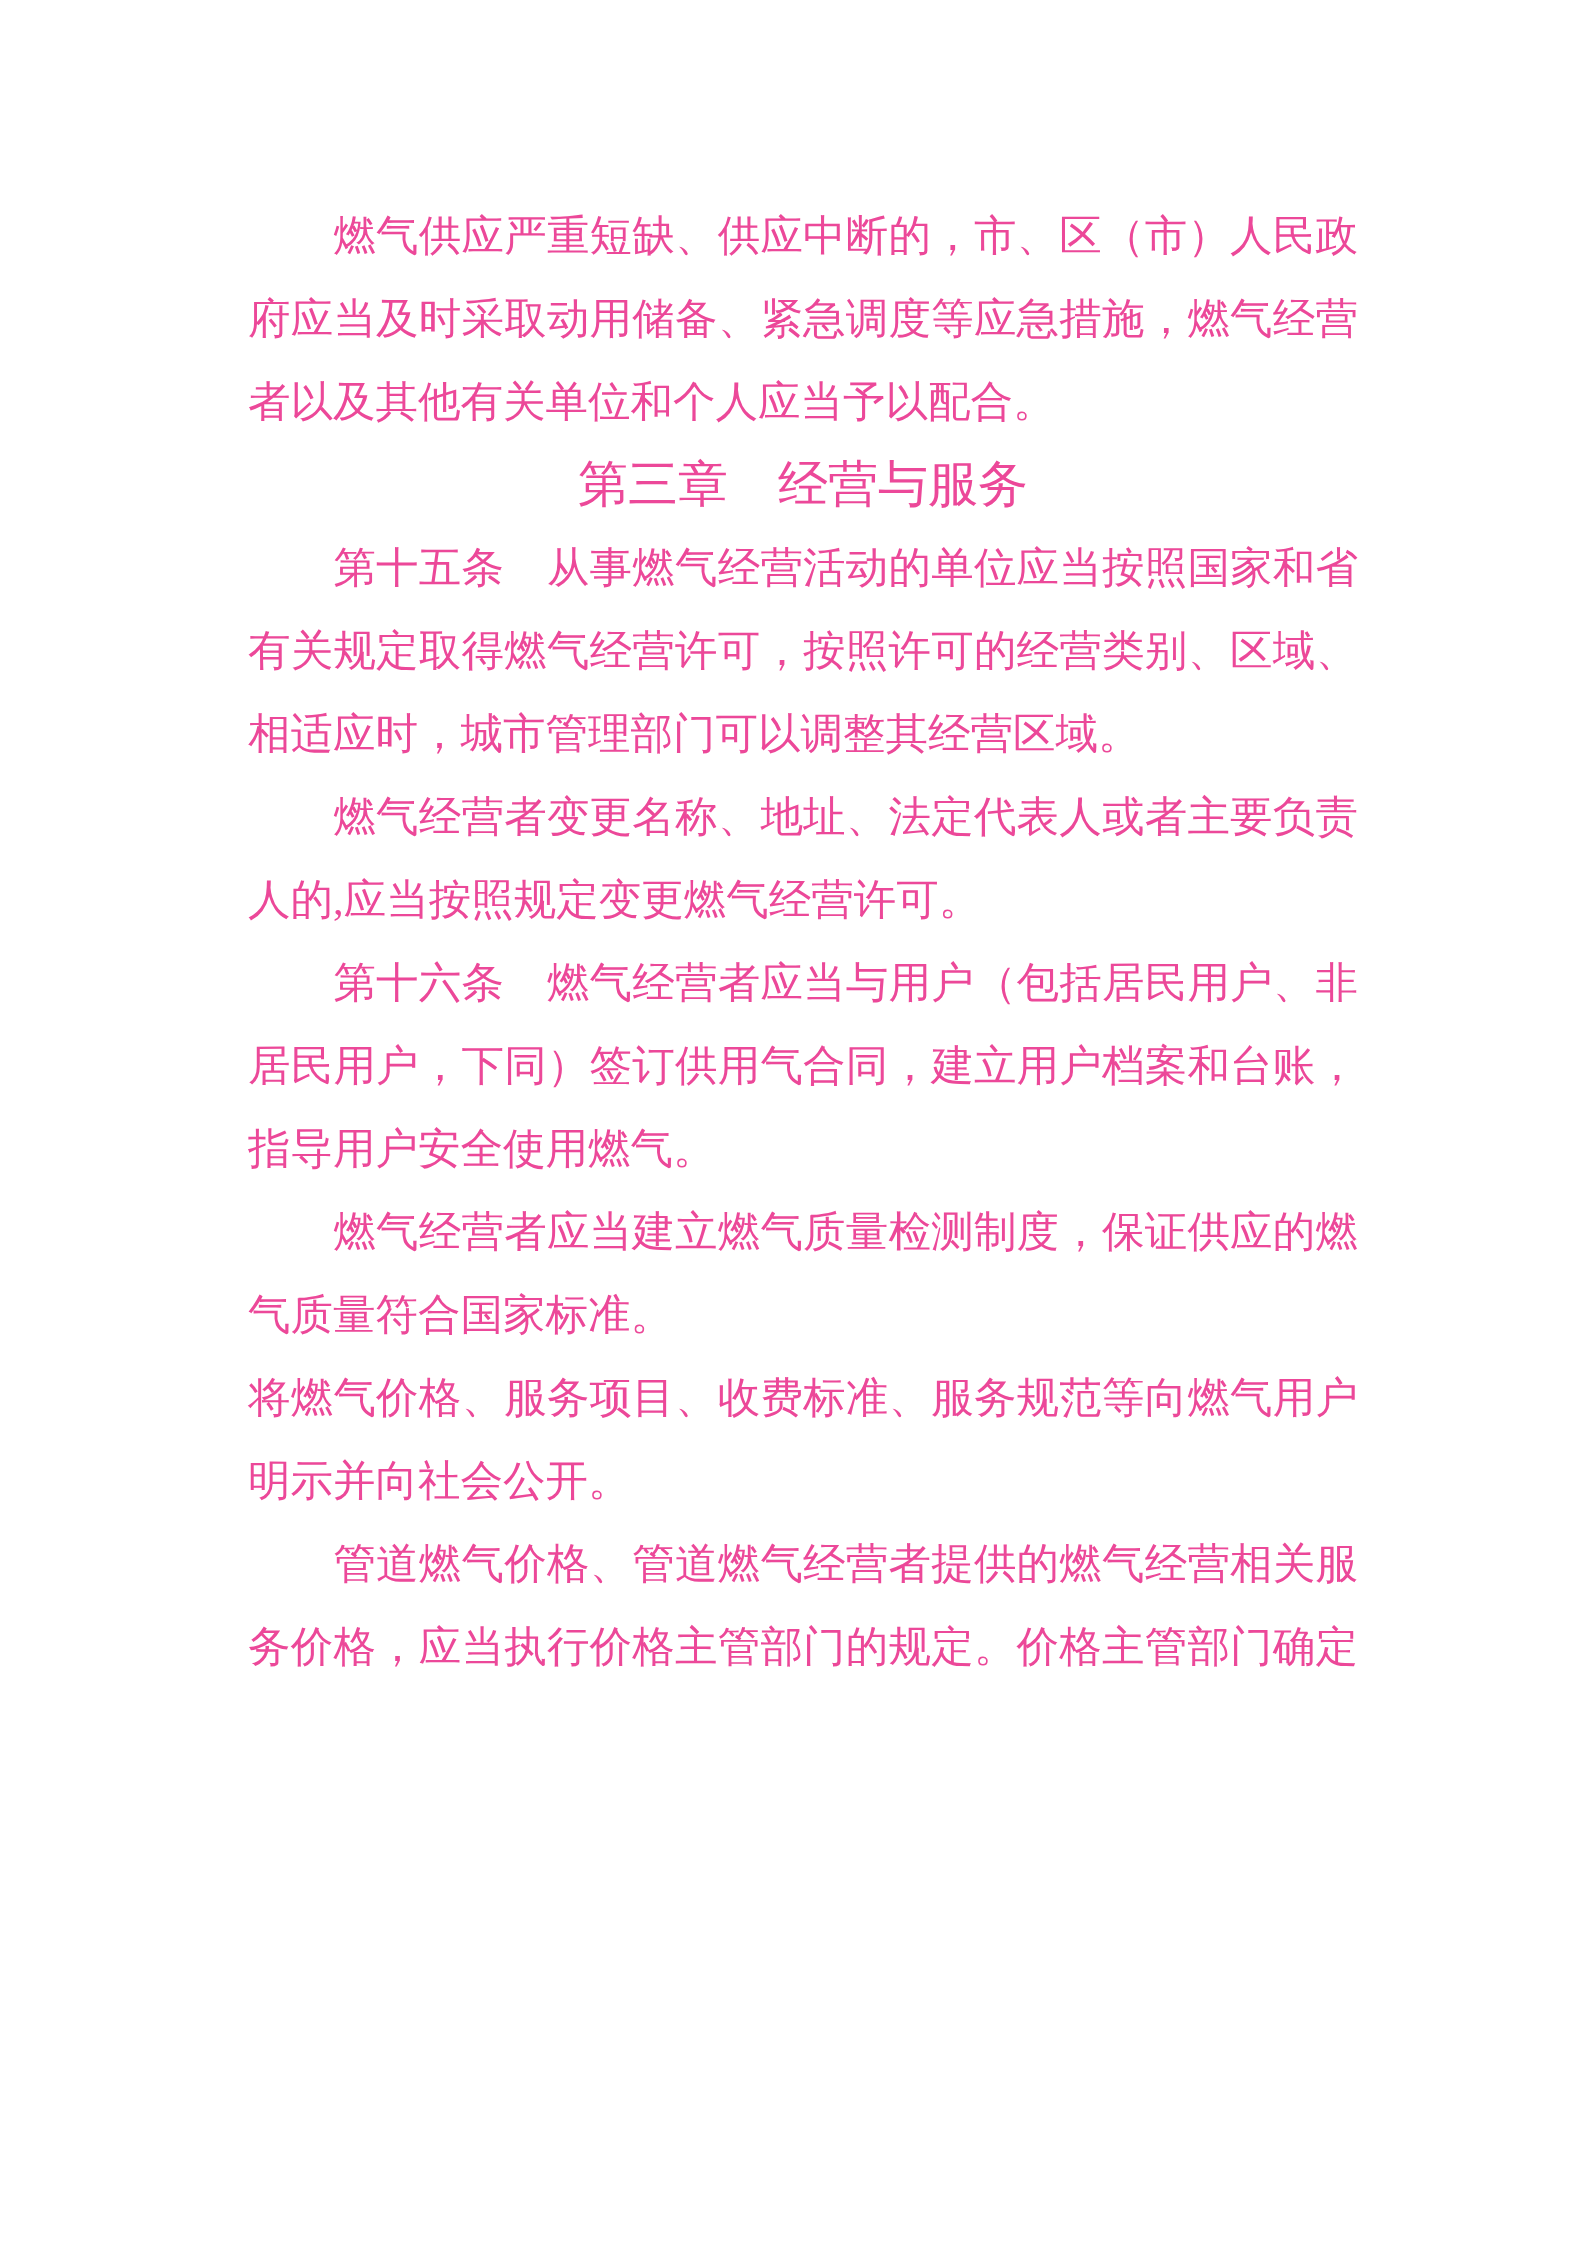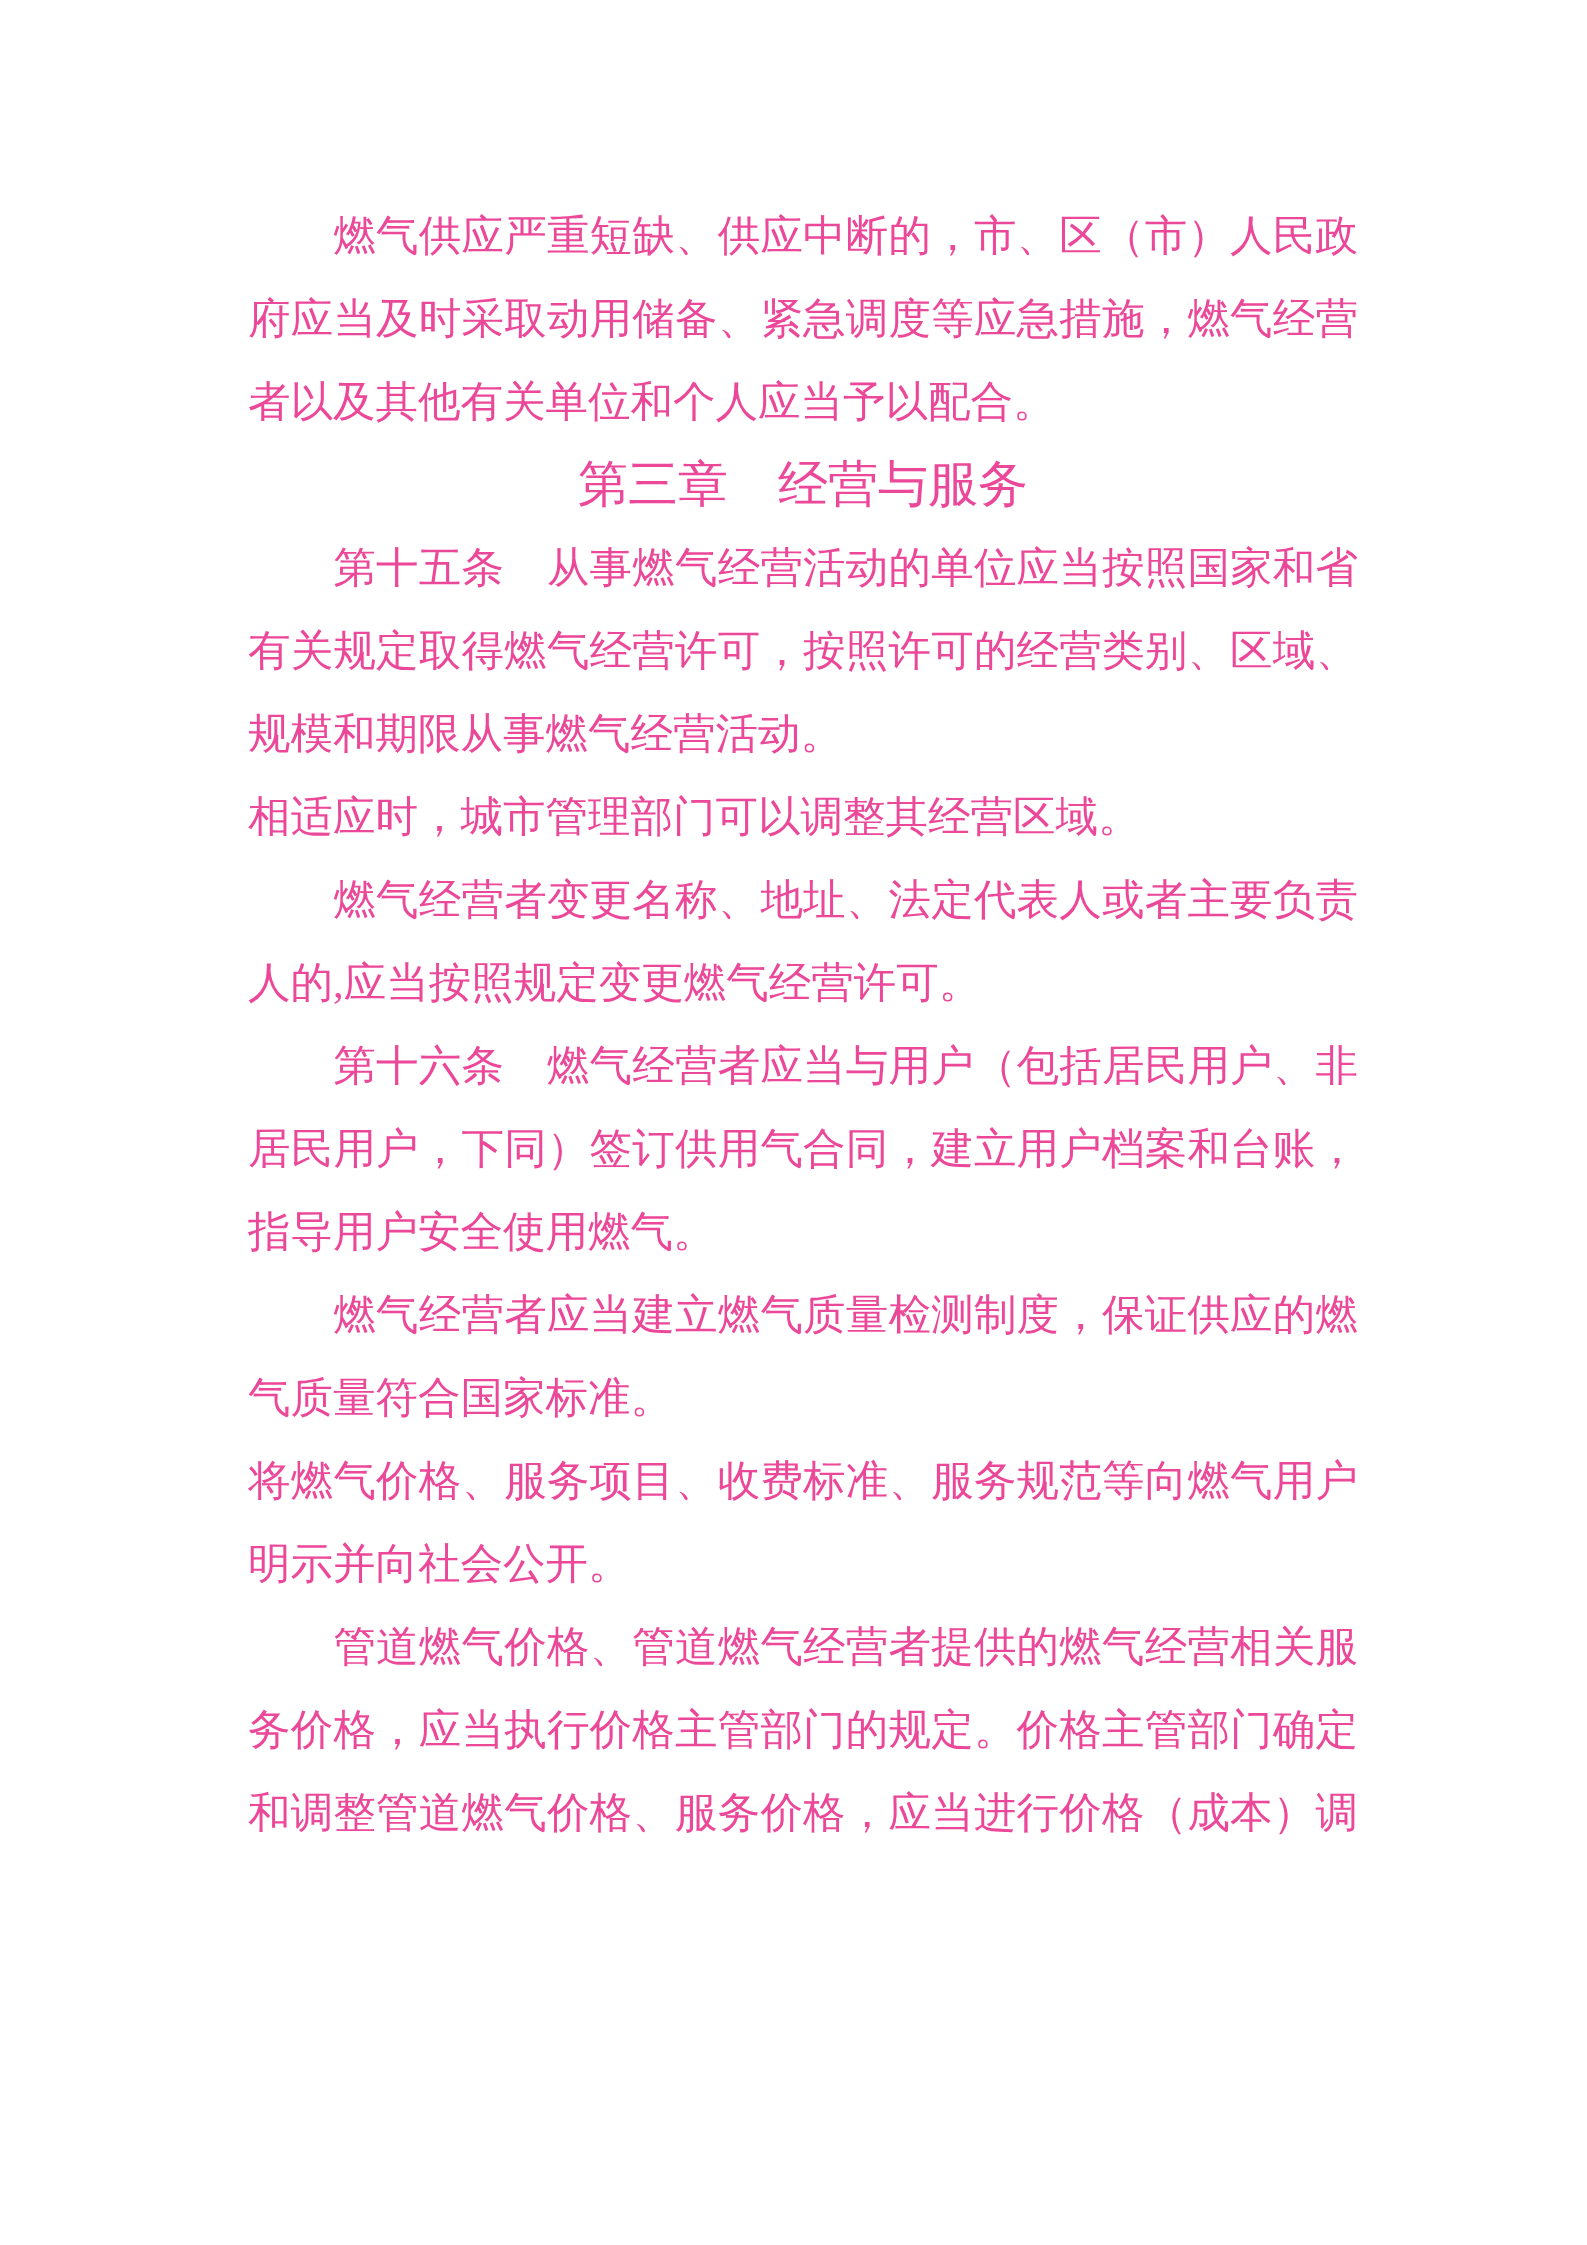--- a/index.html
+++ b/index.html
@@ -50,28 +50,26 @@
 <body>
 
 <div class="page">
   <div class="content">
       <div class="line body fill"><span>　　燃气供应严重短缺、供应中断的，市、区（市）人民政</span></div>
       <div class="line body fill"><span>府应当及时采取动用储备、紧急调度等应急措施，燃气经营</span></div>
       <div class="line body"><span>者以及其他有关单位和个人应当予以配合。</span></div>
       <div class="line heading"><span class="b">第三章　经营与服务</span></div>
       <div class="line body fill"><span>　　</span><span class="b">第十五条</span><span>　从事燃气经营活动的单位应当按照国家和省</span></div>
       <div class="line body fill"><span>有关规定取得燃气经营许可，按照许可的经营类别、区域、</span></div>
-      <div class="line body"><span>规模和期限从事燃气经营活动。</span></div>
       <div class="line body"><span>相适应时，城市管理部门可以调整其经营区域。</span></div>
       <div class="line body fill"><span>　　燃气经营者变更名称、地址、法定代表人或者主要负责</span></div>
       <div class="line body"><span>人的,应当按照规定变更燃气经营许可。</span></div>
       <div class="line body fill"><span>　　</span><span class="b">第十六条</span><span>　燃气经营者应当与用户（包括居民用户、非</span></div>
       <div class="line body fill"><span>居民用户，下同）签订供用气合同，建立用户档案和台账，</span></div>
       <div class="line body"><span>指导用户安全使用燃气。</span></div>
       <div class="line body fill"><span>　　燃气经营者应当建立燃气质量检测制度，保证供应的燃</span></div>
       <div class="line body"><span>气质量符合国家标准。</span></div>
       <div class="line body fill"><span>将燃气价格、服务项目、收费标准、服务规范等向燃气用户</span></div>
       <div class="line body"><span>明示并向社会公开。</span></div>
       <div class="line body fill"><span>　　管道燃气价格、管道燃气经营者提供的燃气经营相关服</span></div>
       <div class="line body fill"><span>务价格，应当执行价格主管部门的规定。价格主管部门确定</span></div>
-      <div class="line body fill"><span>和调整管道燃气价格、服务价格，应当进行价格（成本）调</span></div>
     </div>
 </div>
 
 </body></html>

